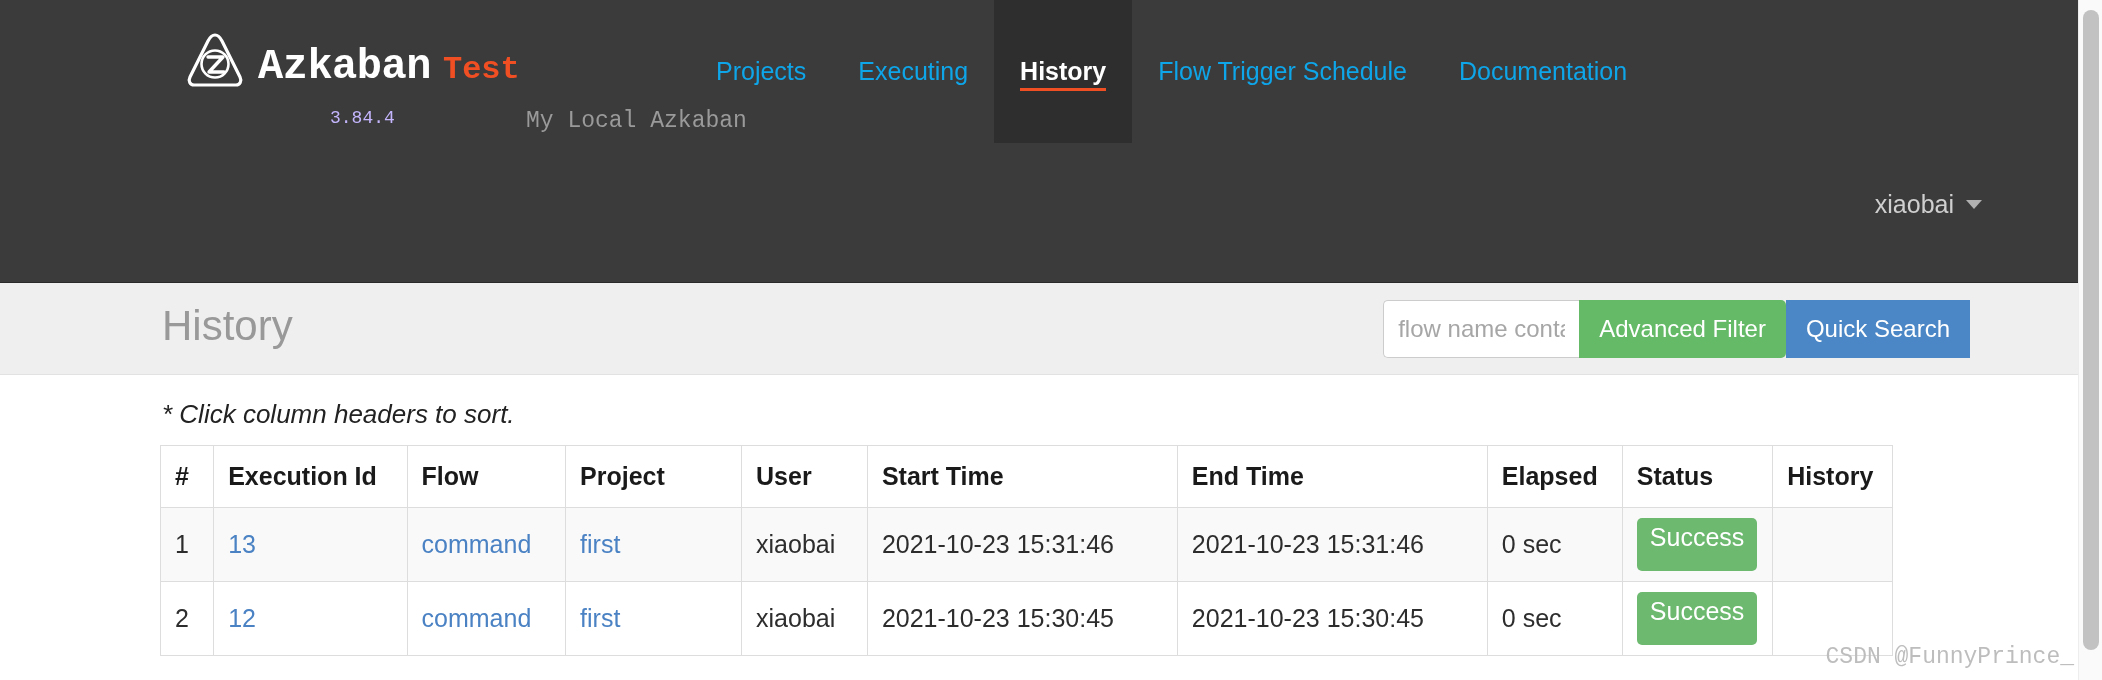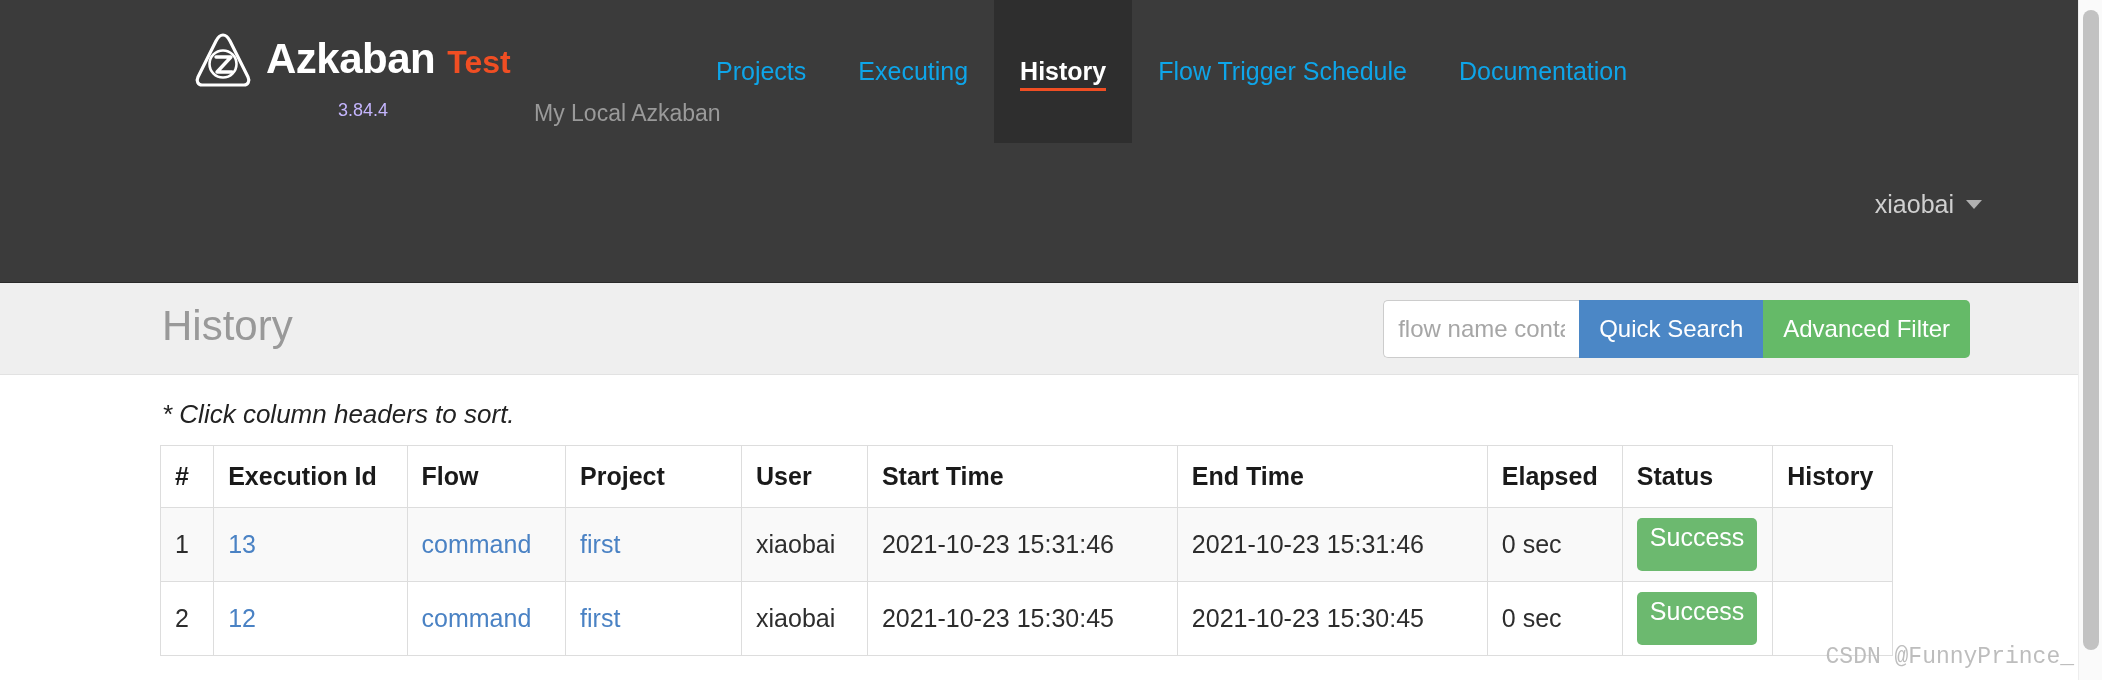--- a/index.html
+++ b/index.html
@@ -17,24 +17,25 @@
     height: 283px;
     background: #3b3b3b;
     border-bottom: 1px solid #2a2a2a;
   }
   .nav-inner {
     position: relative;
     height: 143px;
   }
   .brand {
     position: absolute;
-    left: 190px;
+    left: 182px;
     top: 18px;
     display: flex;
-    align-items: flex-start;
+    align-items: center;
+    font-family: Liberation Mono, monospace;
   }
   .logo-mark {
     width: 66px; height: 66px;
     margin-top: 12px;
     flex: 0 0 auto;
   }
   .brand-text {
     margin-left: 10px;
     position: relative;
   }
@@ -327,22 +328,22 @@
       <span class="caret"></span>
     </div>
 
   </div>
 </div>
 
 <div class="subheader">
   <div class="page-title">History</div>
   <div class="search-group">
     <input class="search-input" type="text" placeholder="flow name contains" style="">
+    <button class="btn btn-success">Advanced Filter</button>
     <button class="btn btn-primary">Quick Search</button>
-    <button class="btn btn-success">Advanced Filter</button>
   </div>
 </div>
 
 <div class="content">
   <div class="sort-note">* Click column headers to sort.</div>
 
   <div class="table-wrap">
     <table class="history">
       <thead>
         <tr>

